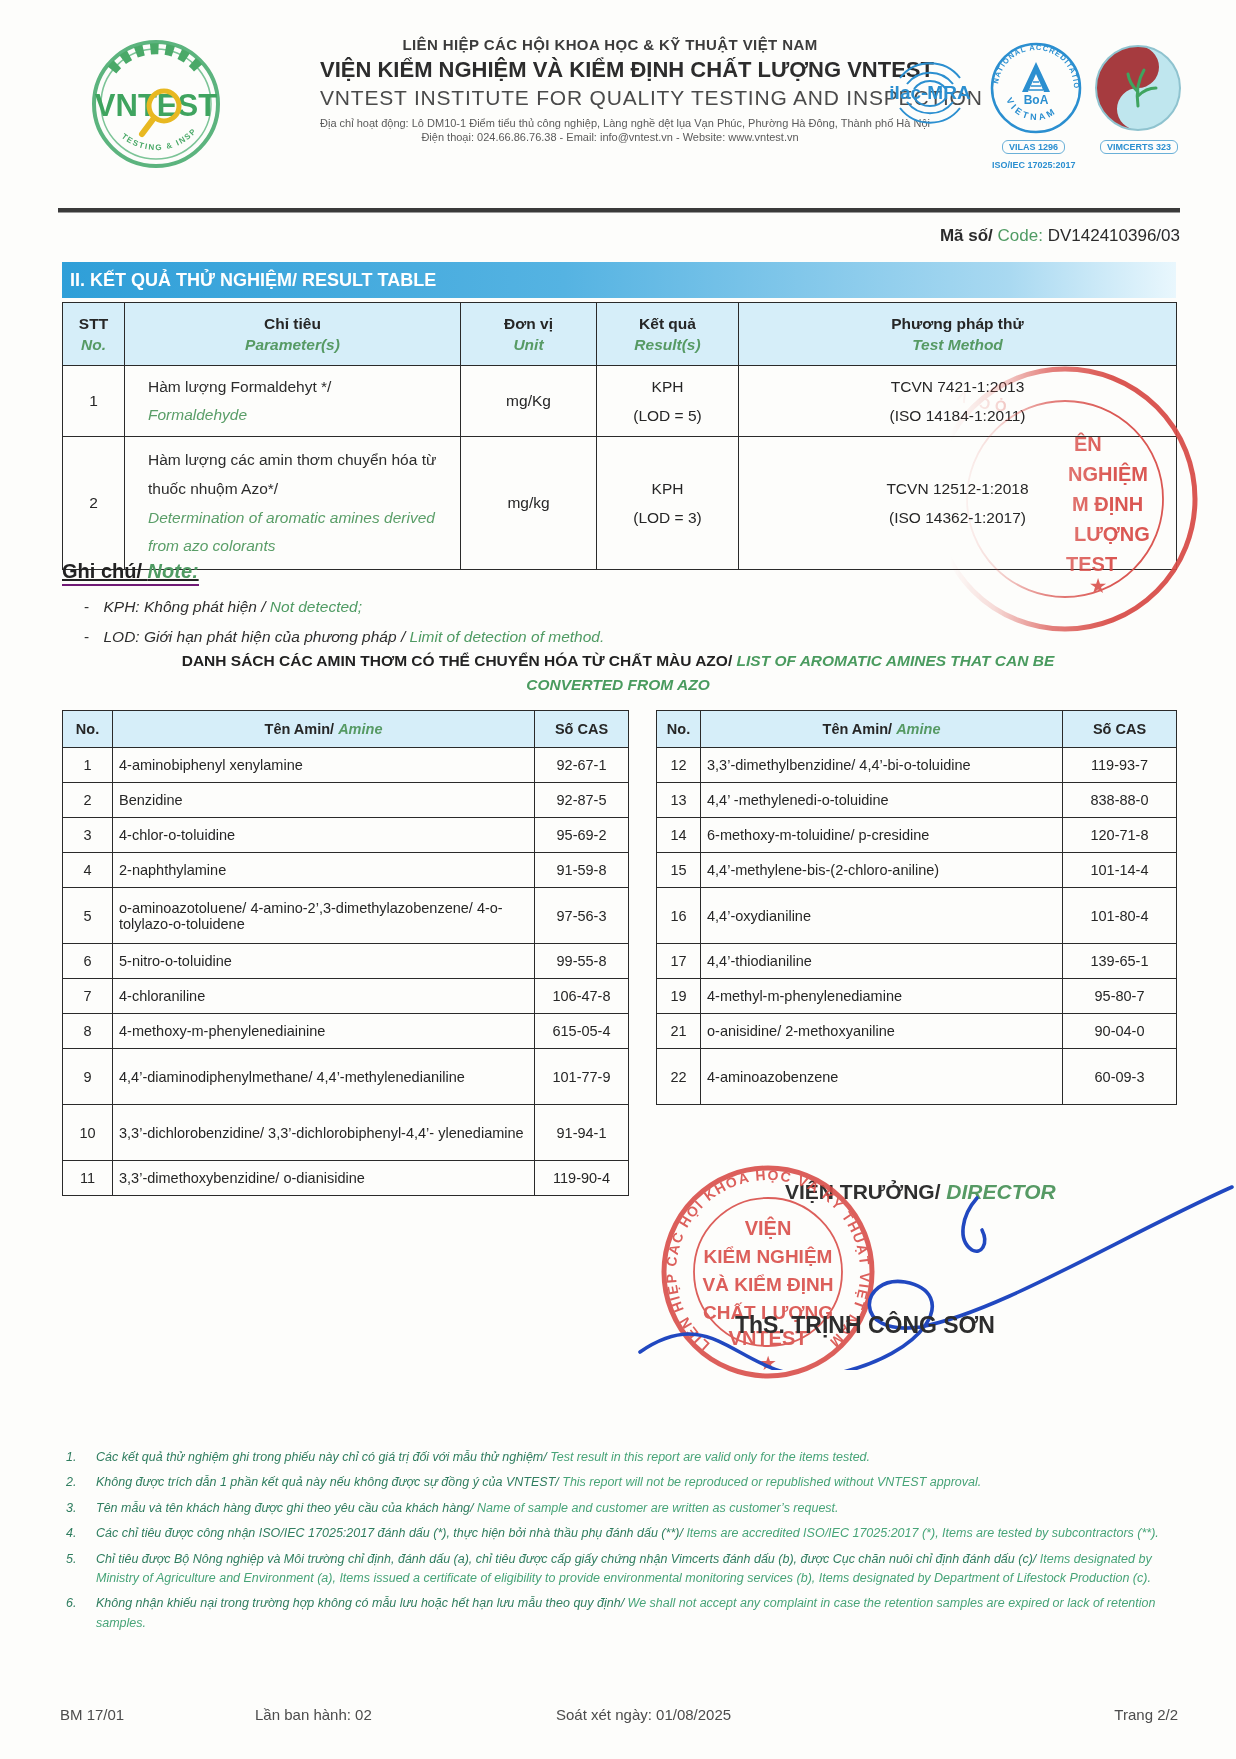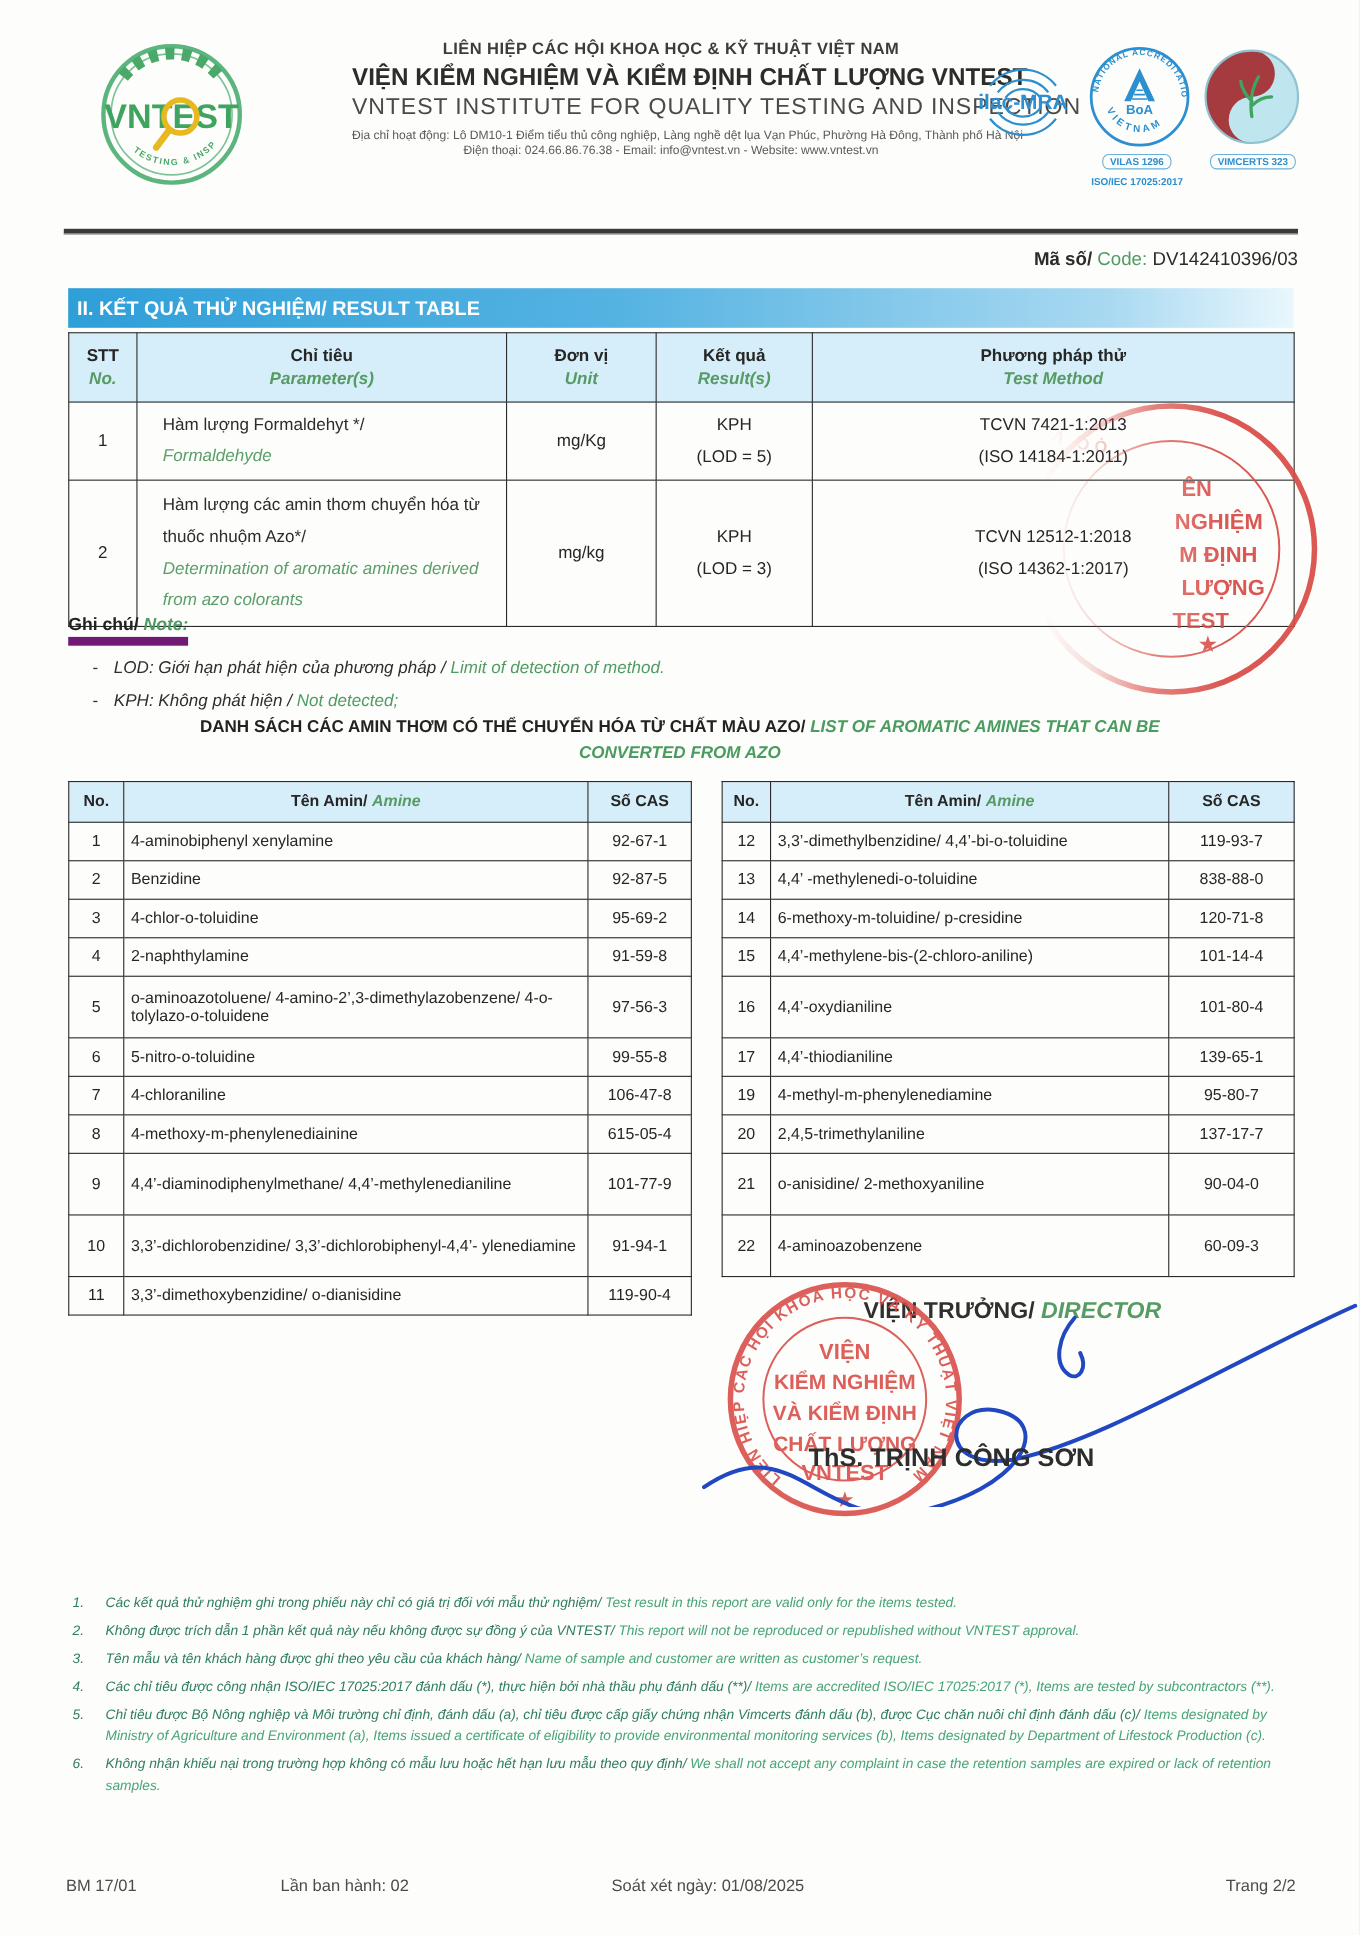--- a/index.html
+++ b/index.html
@@ -38,21 +38,21 @@
   .result-table th{background:#d6eef9;font-weight:bold;height:56px;}
   .hen{font-weight:bold;font-style:italic;color:#569a64;margin-top:3px;}
   .result-table td.param{text-align:left;padding-left:23px;}
   .pvi{color:#2c2c2c;line-height:1.85;}
   .pen{color:#5a9e68;font-style:italic;line-height:1.8;}
   .rline{line-height:1.9;}
   .result-table tr.r1 td{height:64px;}
   .result-table tr.r2 td{height:126px;}
   
   .notes{position:absolute;left:62px;top:560px;width:900px;}
-  .notes-title{display:inline-block;font-size:16px;border-bottom:8px solid #701a75;padding-bottom:1px;}
+  .notes-title{display:inline-block;font-size:20px;border-bottom:2px solid #701a75;padding-bottom:1px;text-decoration:underline;}
   .notes-title .vi{font-weight:bold;color:#222;}
   .notes-title .en{font-weight:bold;font-style:italic;color:#4f9b63;}
   .note-item{margin-top:12px;margin-left:22px;font-size:15.5px;font-style:italic;}
   .note-item .dash{color:#333;margin-right:10px;font-style:normal;}
   .note-item .vi{color:#2e2e2e;}
   .note-item .en{color:#4f9b63;}
   
   .amine-head{position:absolute;left:0;top:652px;width:1236px;text-align:center;font-size:15.5px;font-weight:bold;}
   .amine-head .vi{color:#222;}
   .amine-head .en{color:#4a9b5f;font-style:italic;}
@@ -269,27 +269,27 @@
     </svg>
   </div>
 
   <div class="notes">
     <div class="notes-title">
       <span class="vi">Ghi chú/</span>
       <span class="en">Note:</span>
     </div>
     <div class="note-item">
       <span class="dash">-</span>
+      <span class="vi">KPH: Không phát hiện /</span>
+      <span class="en">Not detected;</span>
+    </div>
+    <div class="note-item">
+      <span class="dash">-</span>
       <span class="vi">LOD: Giới hạn phát hiện của phương pháp /</span>
       <span class="en">Limit of detection of method.</span>
-    </div>
-    <div class="note-item">
-      <span class="dash">-</span>
-      <span class="vi">KPH: Không phát hiện /</span>
-      <span class="en">Not detected;</span>
     </div>
   </div>
 
   <div class="amine-head">
     <div>
       <span class="vi">DANH SÁCH CÁC AMIN THƠM CÓ THỂ CHUYỂN HÓA TỪ CHẤT MÀU AZO/</span>
       <span class="en">LIST OF AROMATIC AMINES THAT CAN BE</span>
     </div>
     <div class="amine-head-l2"><span class="en">CONVERTED FROM AZO</span></div>
   </div>
@@ -413,25 +413,20 @@
         </tr>
         <tr>
           <td class="col-no">17</td>
           <td class="col-name">4,4’-thiodianiline</td>
           <td class="col-cas">139-65-1</td>
         </tr>
         <tr>
           <td class="col-no">19</td>
           <td class="col-name">4-methyl-m-phenylenediamine</td>
           <td class="col-cas">95-80-7</td>
-        </tr>
-        <tr>
-          <td class="col-no">20</td>
-          <td class="col-name">2,4,5-trimethylaniline</td>
-          <td class="col-cas">137-17-7</td>
         </tr>
         <tr>
           <td class="col-no">21</td>
           <td class="col-name">o-anisidine/ 2-methoxyaniline</td>
           <td class="col-cas">90-04-0</td>
         </tr>
         <tr>
           <td class="col-no">22</td>
           <td class="col-name">4-aminoazobenzene</td>
           <td class="col-cas">60-09-3</td>

